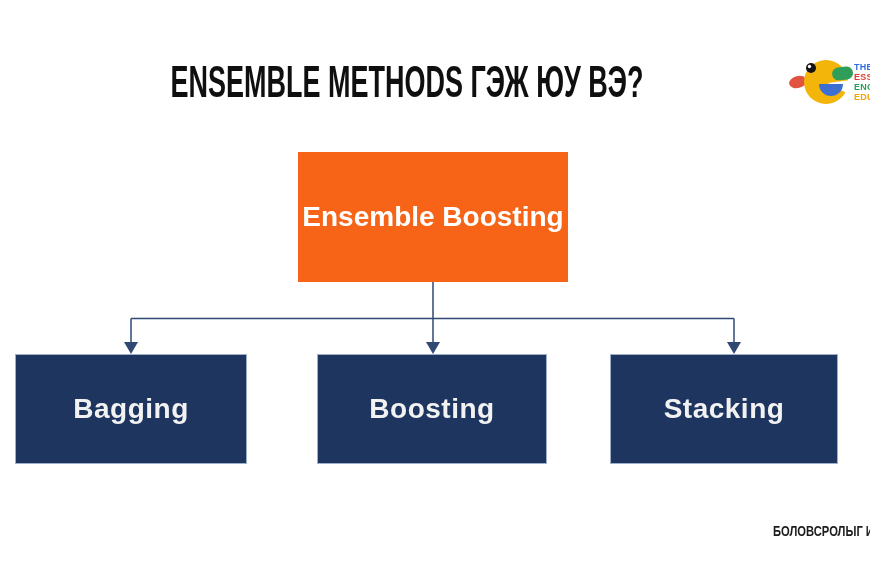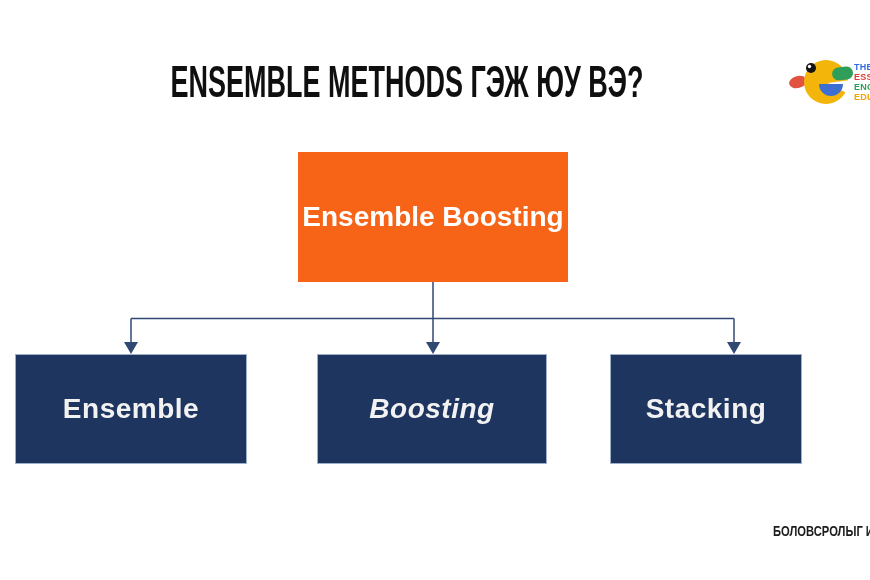--- a/index.html
+++ b/index.html
@@ -32,22 +32,22 @@
   }
   .child-node{
     top:333px;width:230px;height:110px;
     background:var(--navy,#1E3560);
     border:1px solid var(--box-border,#9DAFC9);
     box-sizing:border-box;
     color:var(--box-text,#F2F2F2);
     font-size:28px;font-weight:700;letter-spacing:0.5px;
   }
   .child-bagging{left:15px;width:232px;}
-  .child-boosting{left:317px;width:230px;font-style:italic;}
-  .child-stacking{left:610px;width:192px;}
+  .child-boosting{left:317px;width:230px;}
+  .child-stacking{left:610px;width:228px;}
   .connectors{position:absolute;left:0;top:0;pointer-events:none;}
   .connectors .line{stroke:var(--connector,#2F4874);stroke-width:1.5;fill:none;}
   .connectors .head{fill:var(--connector,#2F4874);stroke:none;}
   .footer-note{
     position:absolute;left:773px;top:502px;
     font-size:14px;font-weight:700;white-space:nowrap;
     color:var(--footer-text,#1C1C1C);
     transform:scaleX(0.80);transform-origin:left center;
     letter-spacing:0px;
   }
@@ -84,21 +84,21 @@
     <polygon class="head" points="124,321 138,321 131,333"></polygon>
     <polygon class="head" points="426,321 440,321 433,333"></polygon>
     <polygon class="head" points="727,321 741,321 734,333"></polygon>
   </svg>
 
   <div class="node root-node">
     <span>Ensemble Boosting</span>
   </div>
 
   <div class="node child-node child-bagging">
-    <span>Ensemble</span>
+    <span>Bagging</span>
   </div>
   <div class="node child-node child-boosting">
     <span>Boosting</span>
   </div>
   <div class="node child-node child-stacking">
     <span>Stacking</span>
   </div>
 
   <div class="footer-note">БОЛОВСРОЛЫГ ИНЖЕ</div>
 

